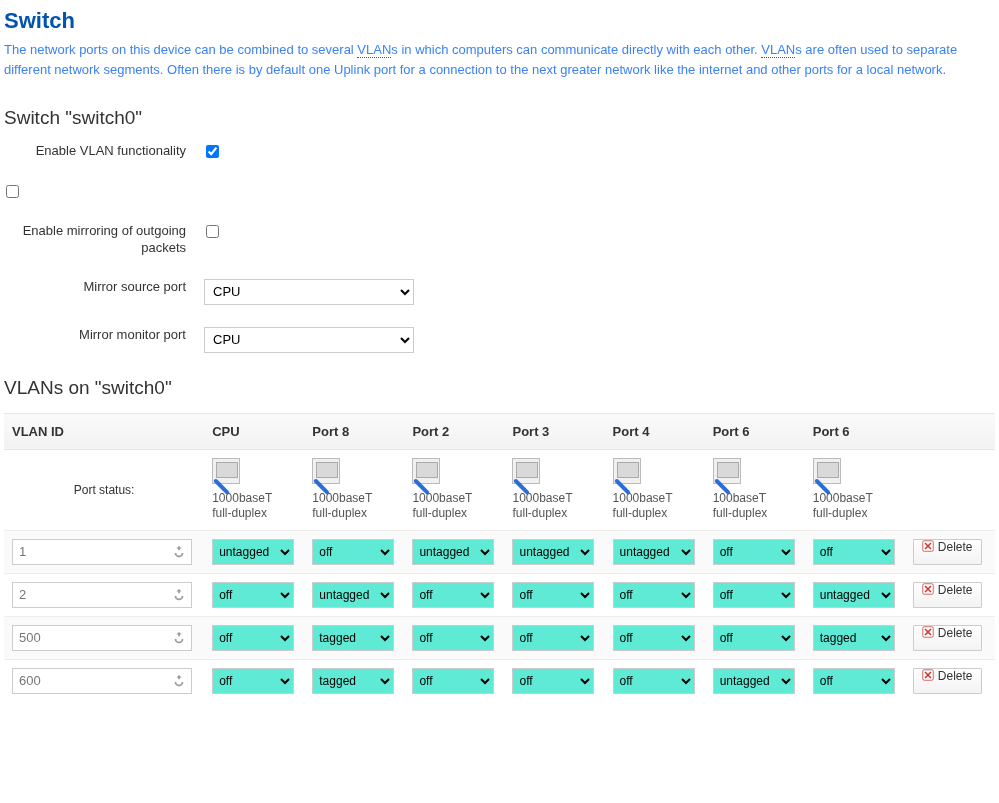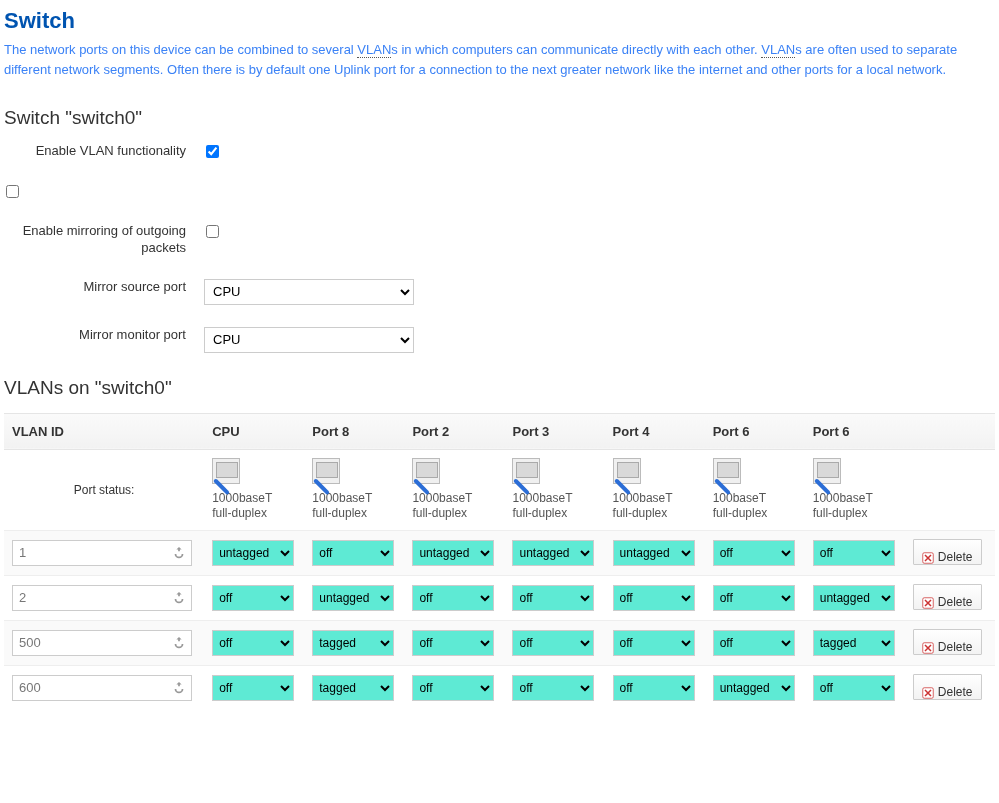--- a/index.html
+++ b/index.html
@@ -130,21 +130,21 @@
     width: 82px;
     height: 26px;
     border: 1px solid #ccc;
     background: #5eead4;
     font-size: 12px;
     padding: 2px 2px;
   }
 
   .delete-btn {
     display:inline-flex;
-    align-items:flex-end;
+    align-items:flex-start;
     gap:4px;
     height:26px;
     padding: 0 8px;
     border:1px solid #ccc;
     border-radius:1px;
     background: linear-gradient(#fff,#f3f3f3);
     font-size:12px;
     color:#333;
     cursor:pointer;
   }

